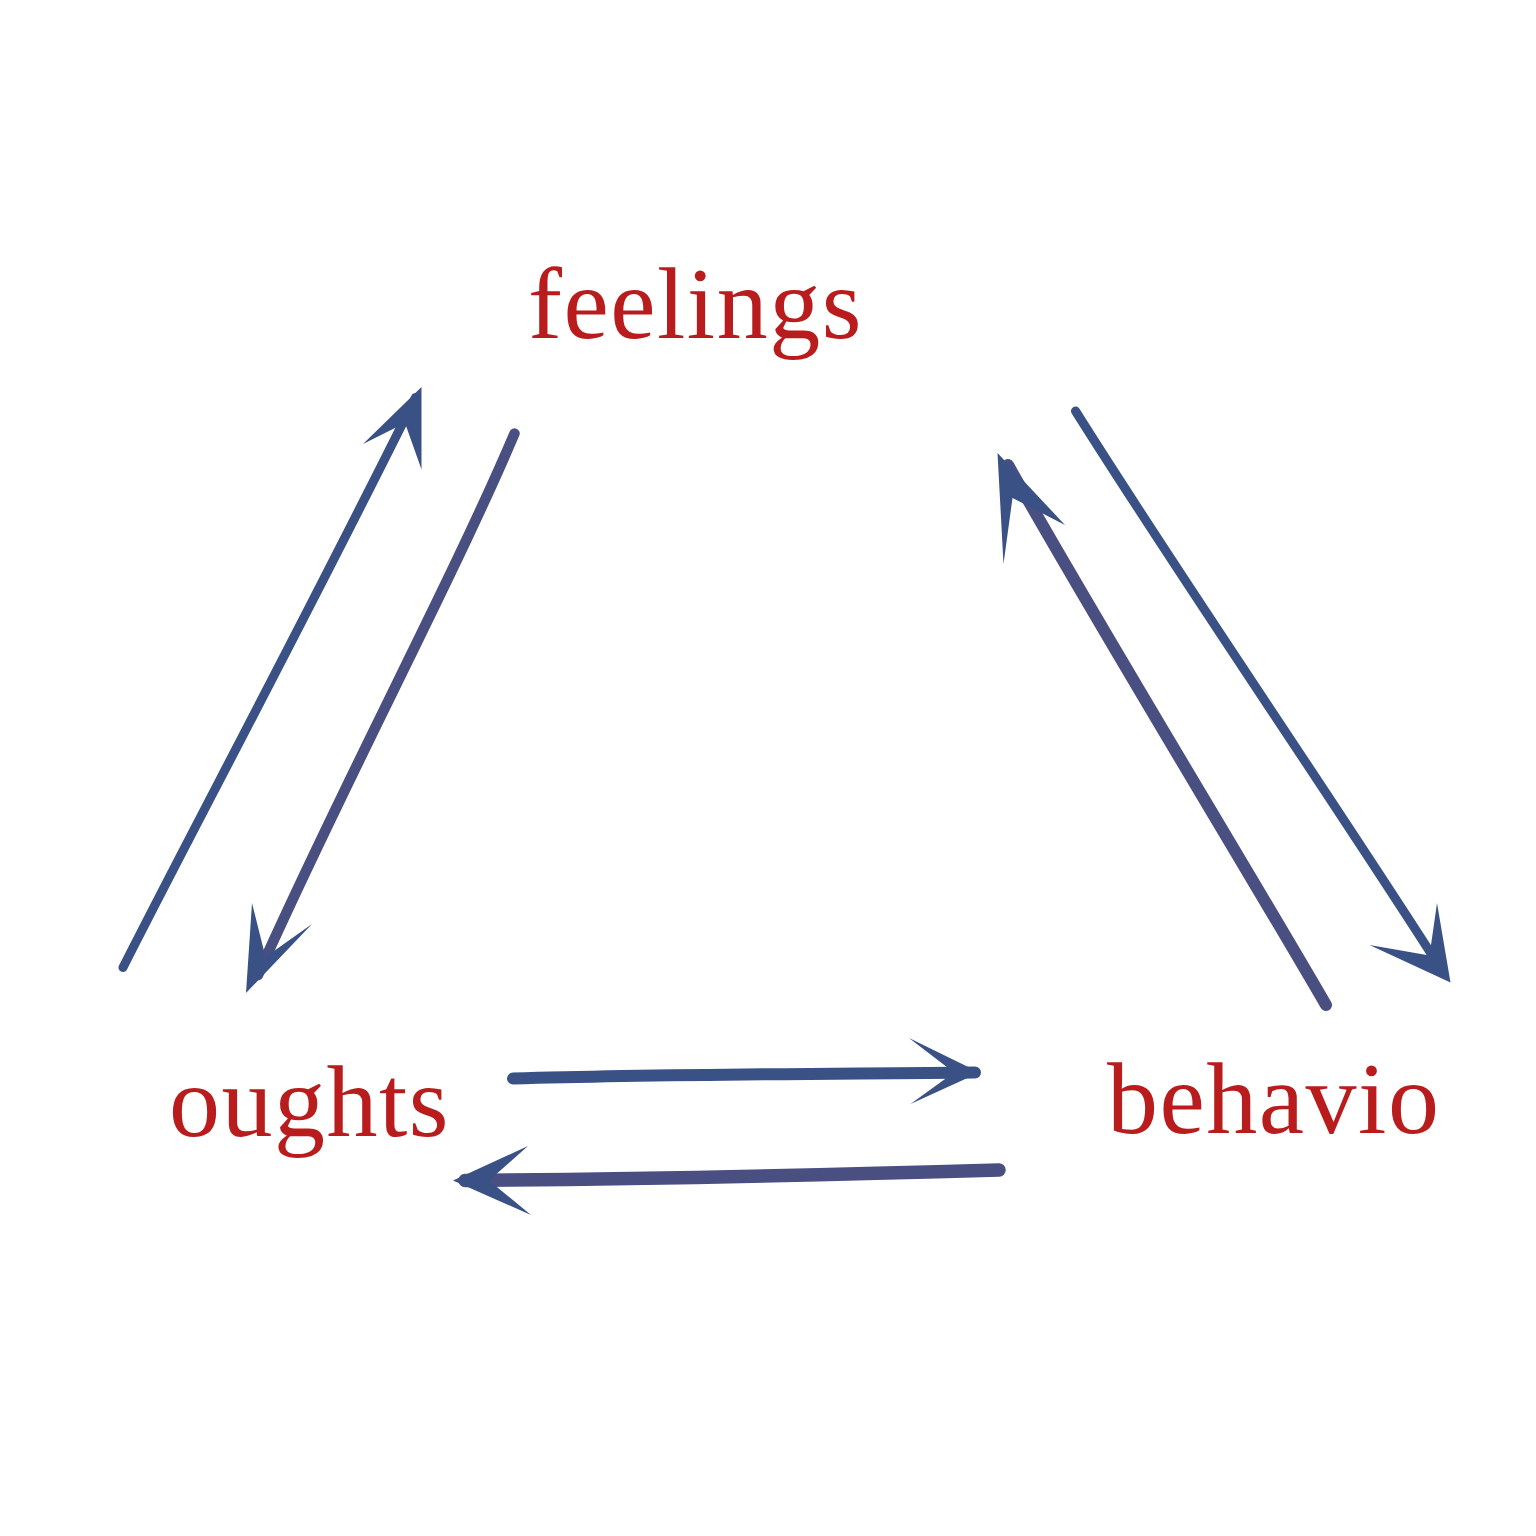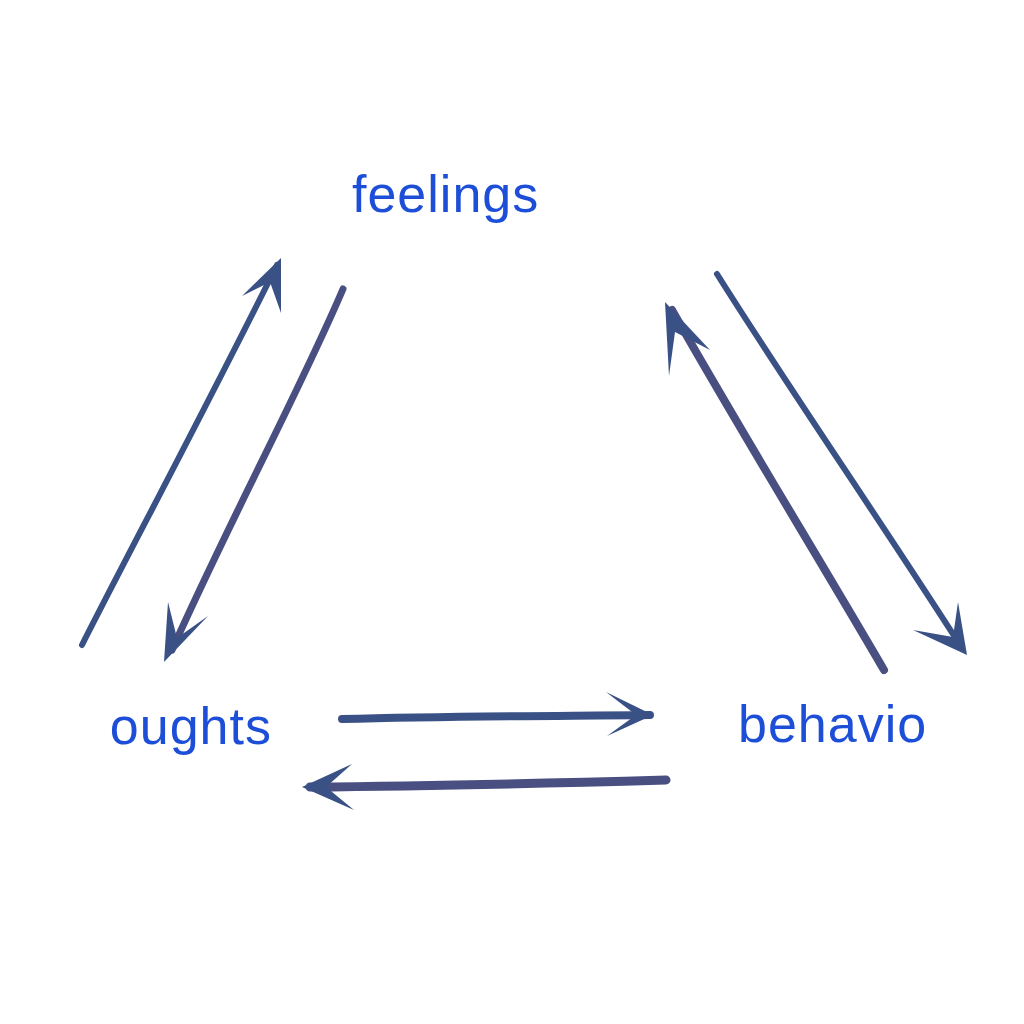--- a/index.html
+++ b/index.html
@@ -1,28 +1,28 @@
 <!DOCTYPE html>
 <html><head>
   <meta charset="utf-8">
   <style>
     html, body { margin: 0; padding: 0; background: #ffffff; }
     body { width: 1024px; height: 1024px; position: relative; overflow: hidden; }
     .stage { position: absolute; left: 0; top: 0; width: 1024px; height: 1024px; }
     .label {
       position: absolute;
-      font-family: Liberation Sans, sans-serif;
-      color: #1d4ed8;
-      font-size: 52px;
+      font-family: Liberation Serif, serif;
+      color: #b91c1c;
+      font-size: 68px;
       line-height: 1;
       white-space: nowrap;
       letter-spacing: 1px;
     }
     #lbl-feelings { left: 352px; top: 168px; }
-    #lbl-thoughts { right: 752px; top: 700px; }
+    #lbl-thoughts { right: 724px; top: 700px; }
     #lbl-behavior { left: 738px; top: 698px; }
     #lbl-cbt {
       position: absolute; left: 384px; top: 448px;
       font-family: "DejaVu Sans", sans-serif; font-weight: bold;
       font-size: 112px; line-height: 1; color: #050505; letter-spacing: 2px;
     }
     svg.arrows { position: absolute; left: 0; top: 0; }
   </style>
 </head>
 <body>

